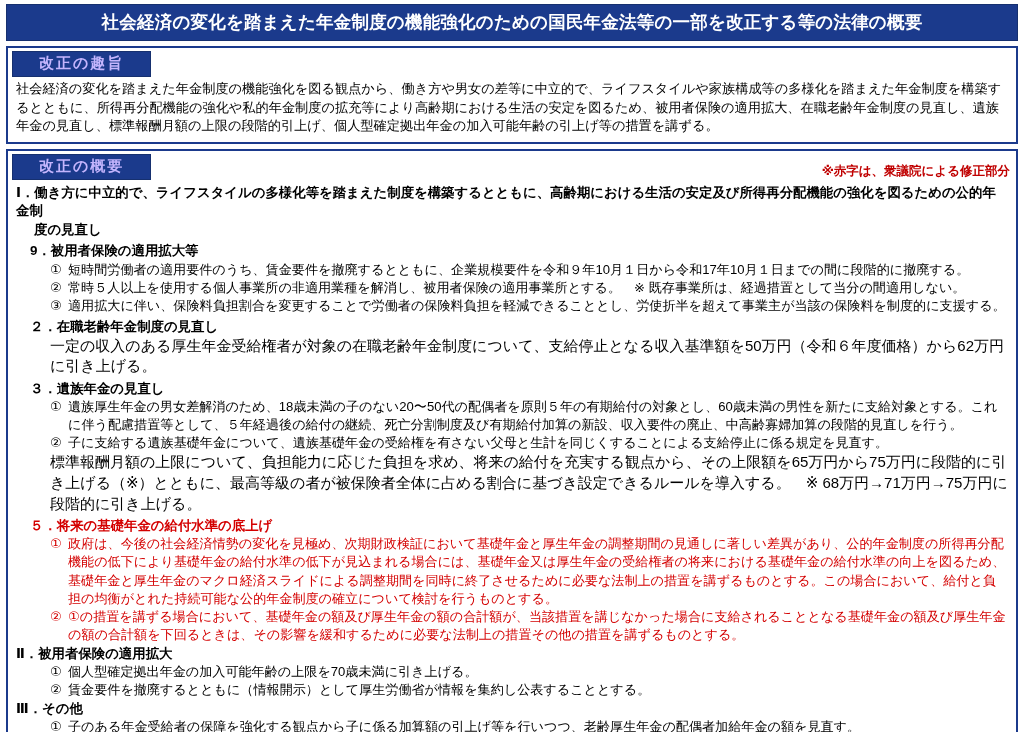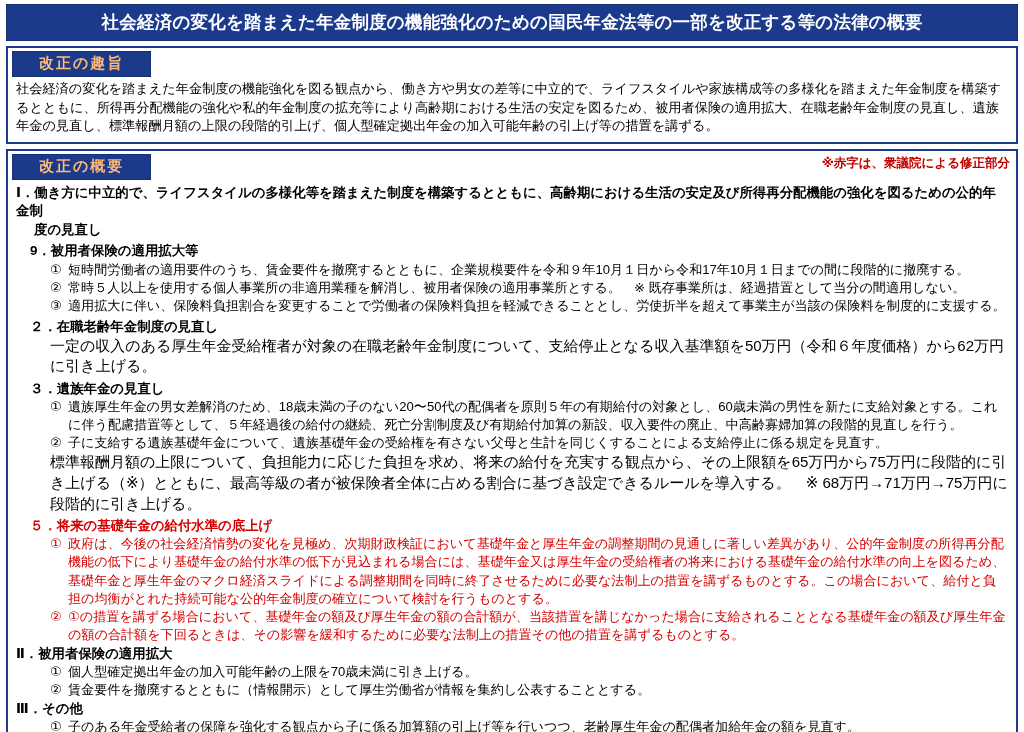--- a/index.html
+++ b/index.html
@@ -28,39 +28,39 @@
   }
   
   .section {
     border: 2px solid #1b3a8c;
     margin-top: 5px;
     position: relative;
     background: #fff;
   }
   .section-head {
     background: #1b3a8c;
-    color: #fdba74;
+    color: #c4b5fd;
     font-weight: bold;
     font-size: 15px;
     display: inline-block;
     padding: 2px 26px 3px 26px;
     margin: 3px 0 0 4px;
     letter-spacing: 2px;
     border: 1px solid #16306f;
   }
   .section-body {
     padding: 3px 8px 6px 8px;
     font-size: 13.2px;
     line-height: 1.42;
     color: #000;
   }
   .note-right {
     position: absolute;
     right: 6px;
-    top: 4px;
+    top: 12px;
     font-size: 12.5px;
     color: #c00000;
     font-weight: bold;
   }
   
   .lvl1 {
     font-weight: bold;
     font-size: 13.4px;
     margin-top: 1px;
     line-height: 1.35;

